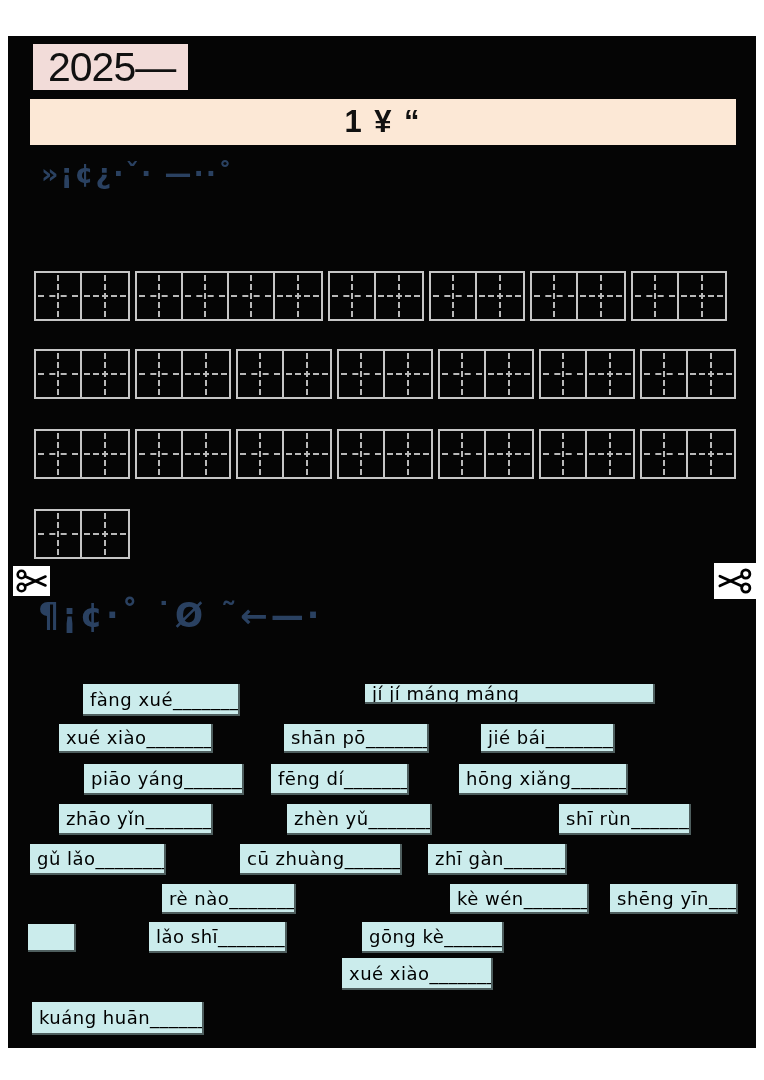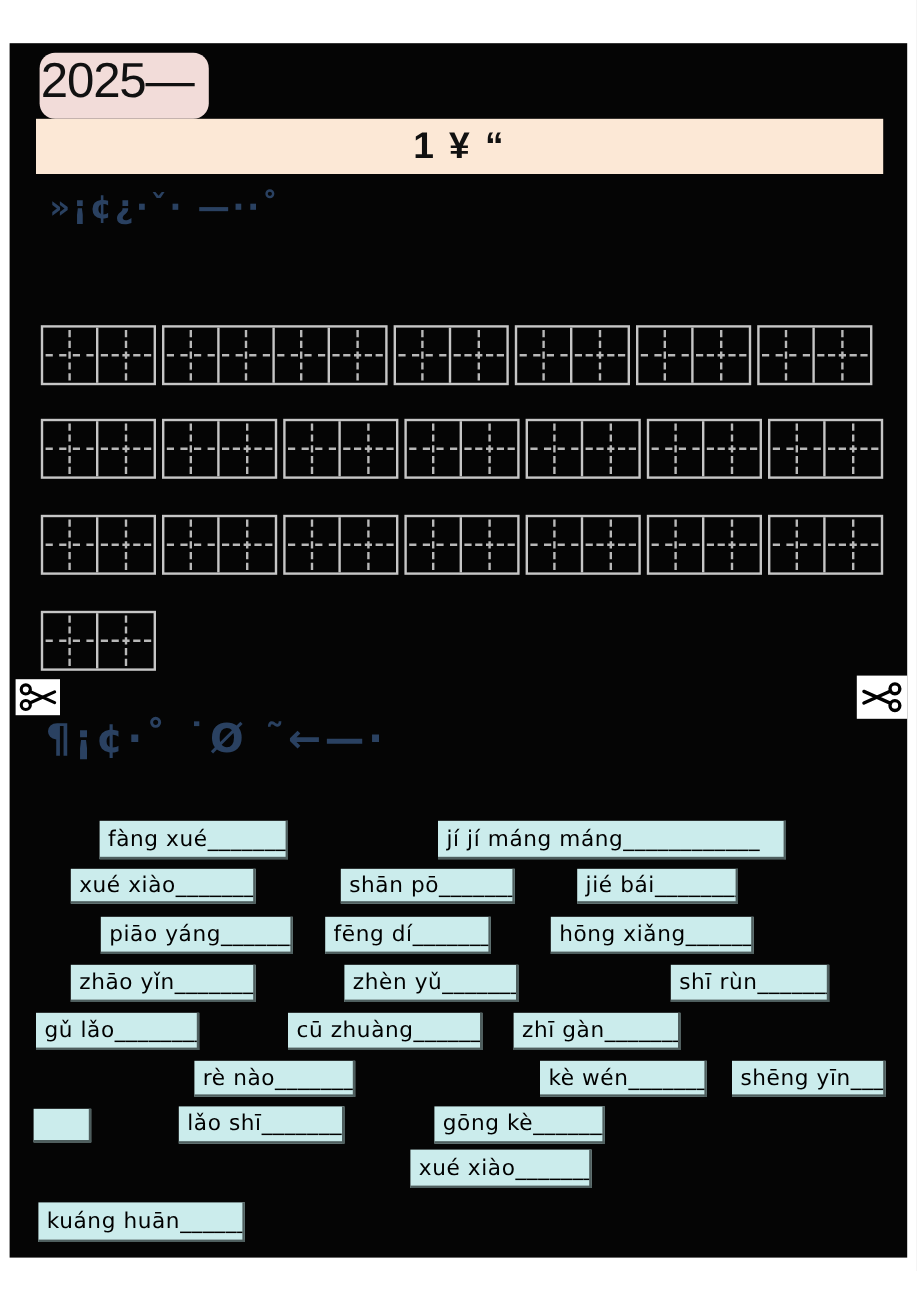--- a/index.html
+++ b/index.html
@@ -1,20 +1,20 @@
 <!DOCTYPE html>
 <html style="--bg: #050505; --pink: #f2dcd9; --peach: #fce8d6; --ink: #2a4161; --cyan: #cbecec;"><head>
 <meta charset="utf-8">
 <style>
   html,body{margin:0;padding:0;background:#ffffff;}
   body{width:764px;height:1080px;position:relative;font-family:"DejaVu Sans",sans-serif;overflow:hidden;}
   .canvas{position:absolute;left:8px;top:36px;width:748px;height:1012px;background:var(--bg,#050505);}
-  .year-box{position:absolute;left:25px;top:8px;width:140px;height:55px;background:var(--pink,#f2dcd9);
+  .year-box{position:absolute;left:25px;top:8px;width:140px;height:46px;background:var(--pink,#f2dcd9);
     color:#111;font-family:"Liberation Sans",sans-serif;font-size:41px;font-weight:500;line-height:46px;
-    padding-left:1px;letter-spacing:-1px;white-space:nowrap;overflow:hidden;border-radius:13px;}
+    padding-left:15px;letter-spacing:-1px;white-space:nowrap;overflow:hidden;}
   .title-bar{position:absolute;left:22px;top:63px;width:706px;height:46px;background:var(--peach,#fce8d6);
     display:flex;align-items:center;justify-content:center;color:#111;
     font-family:"Liberation Sans",sans-serif;font-size:31px;font-weight:700;letter-spacing:2px;}
   .blue-line{position:absolute;color:var(--ink,#2a4161);font-weight:700;white-space:nowrap;}
   .blue-line.first{left:33px;top:122px;font-size:27px;letter-spacing:2px;}
   .blue-line.second{left:30px;top:560px;font-size:33px;letter-spacing:3px;}
   
   .pgroup{position:absolute;display:flex;border:2px solid #c6c6c6;box-sizing:content-box;}
   .pcell{width:46px;height:46px;border-right:2px solid #c6c6c6;box-sizing:border-box;position:relative;}
   .pcell:last-child{border-right:none;}
@@ -151,21 +151,21 @@
         <path d="M9.8 8.2 L30.5 17.5"></path>
         <path d="M9.8 17.8 L30.5 8.5"></path>
       </g>
     </svg>
   </div>
 
   <div class="blue-line second">¶¡¢·˚ ˙Ø ˜←—·</div>
 
   <div id="answers">
       <div class="pbox" style="left: 75px; top: 648px; width: 157px; height: 32px;">fàng xué________</div>
-      <div class="pbox" style="left: 357px; top: 648px; width: 290px; height: 32px;">jí jí máng máng____________</div>
+      <div class="pbox" style="left: 357px; top: 648px; width: 290px; height: 20px;">jí jí máng máng____________</div>
       <div class="pbox" style="left: 51px; top: 688px; width: 154px; height: 29px;">xué xiào________</div>
       <div class="pbox" style="left: 276px; top: 688px; width: 145px; height: 29px;">shān pō________</div>
       <div class="pbox" style="left: 473px; top: 688px; width: 134px; height: 29px;">jié bái________</div>
       <div class="pbox" style="left: 76px; top: 728px; width: 160px; height: 31px;">piāo yáng________</div>
       <div class="pbox" style="left: 263px; top: 728px; width: 138px; height: 31px;">fēng dí________</div>
       <div class="pbox" style="left: 451px; top: 728px; width: 169px; height: 31px;">hōng xiǎng________</div>
       <div class="pbox" style="left: 51px; top: 768px; width: 154px; height: 31px;">zhāo yǐn________</div>
       <div class="pbox" style="left: 279px; top: 768px; width: 145px; height: 31px;">zhèn yǔ________</div>
       <div class="pbox" style="left: 551px; top: 768px; width: 132px; height: 31px;">shī rùn________</div>
       <div class="pbox" style="left: 22px; top: 808px; width: 136px; height: 31px;">gǔ lǎo________</div>

